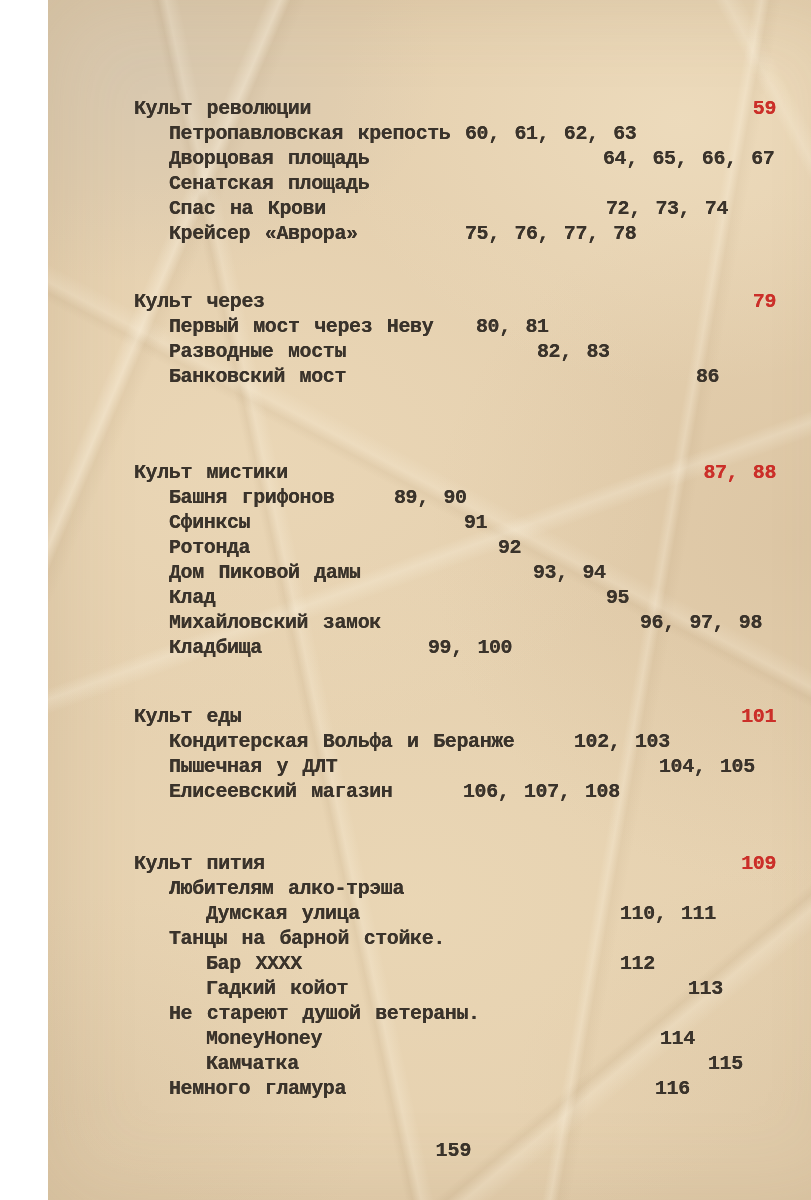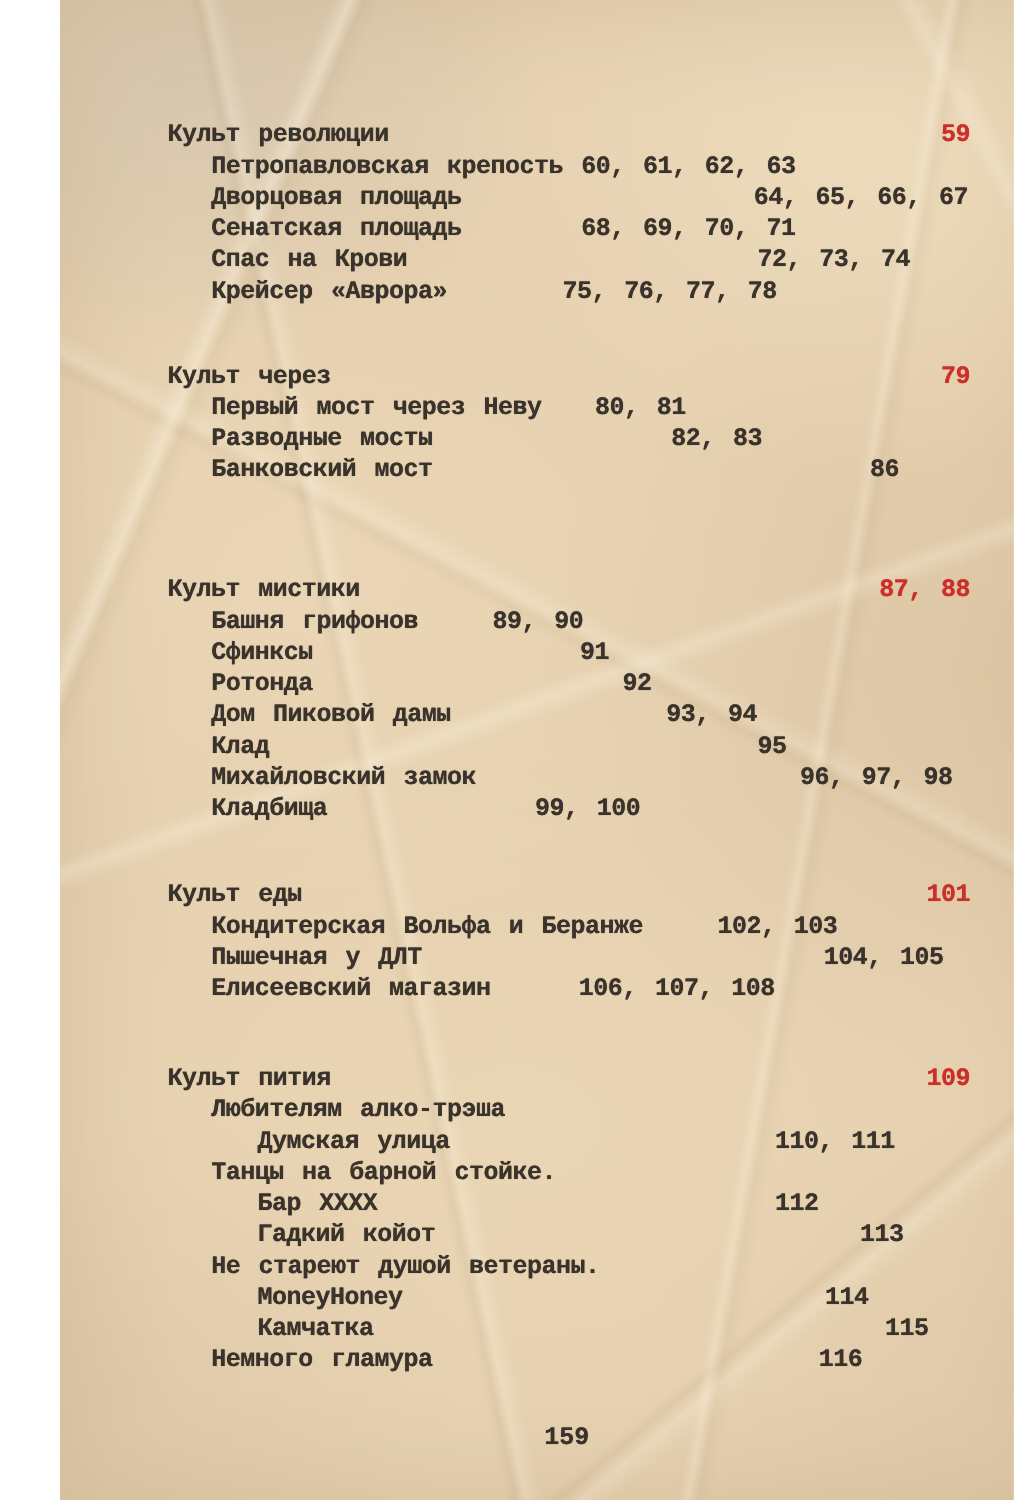--- a/index.html
+++ b/index.html
@@ -61,29 +61,28 @@
       <div class="row i1">
         <span class="t">Петропавловская крепость</span>
         <span class="p" style="left:331px">60, 61, 62, 63</span>
       </div>
       <div class="row i1">
         <span class="t">Дворцовая площадь</span>
         <span class="p" style="left:469px">64, 65, 66, 67</span>
       </div>
       <div class="row i1">
         <span class="t">Сенатская площадь</span>
-        <span class="p" style="left:331px">68, 69, 70, 71</span>
       </div>
       <div class="row i1">
         <span class="t">Спас на Крови</span>
         <span class="p" style="left:472px">72, 73, 74</span>
       </div>
       <div class="row i1">
         <span class="t">Крейсер «Аврора»</span>
-        <span class="p" style="left:316px">75, 76, 77, 78</span>
+        <span class="p" style="left:331px">75, 76, 77, 78</span>
       </div>
     </div>
 
     <div class="section" style="top:289px">
       <div class="row head">
         <span class="t">Культ через</span>
         <span class="num">79</span>
       </div>
       <div class="row i1">
         <span class="t">Первый мост через Неву</span>

